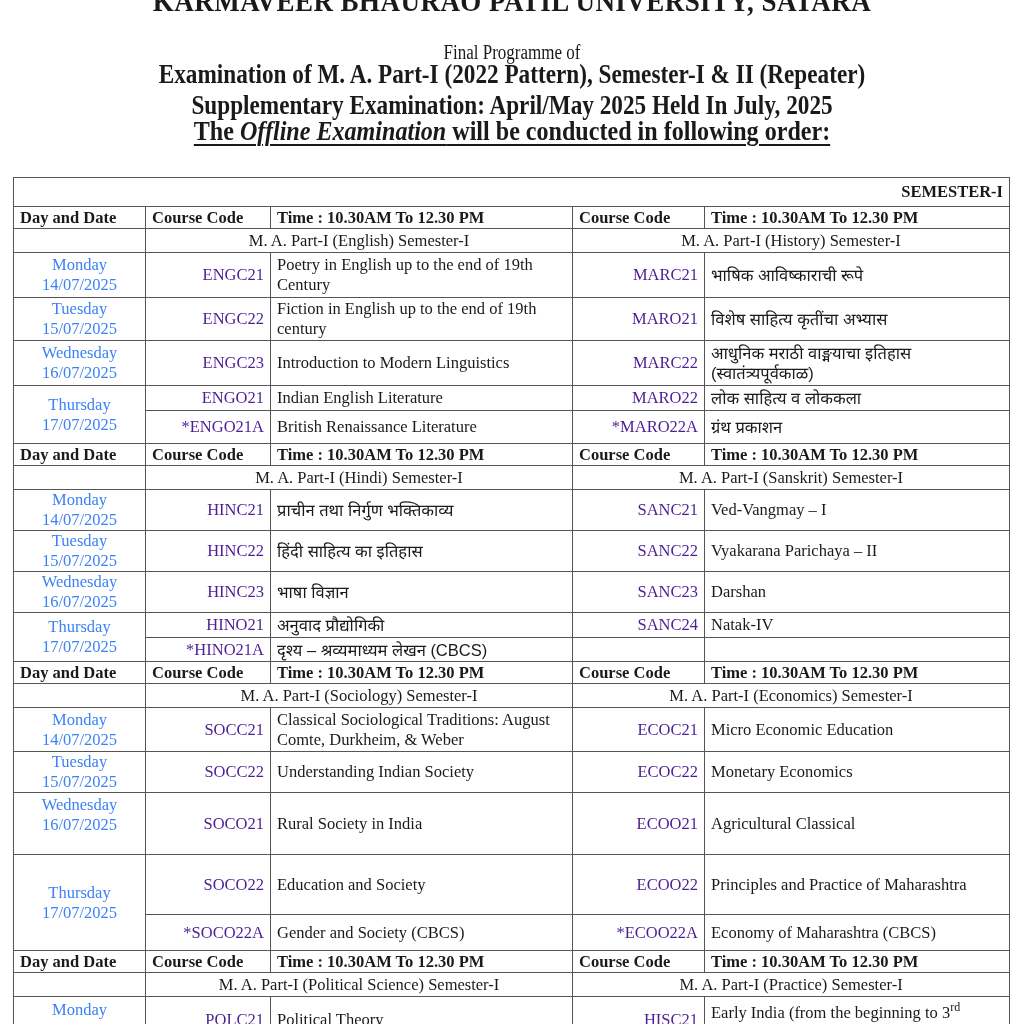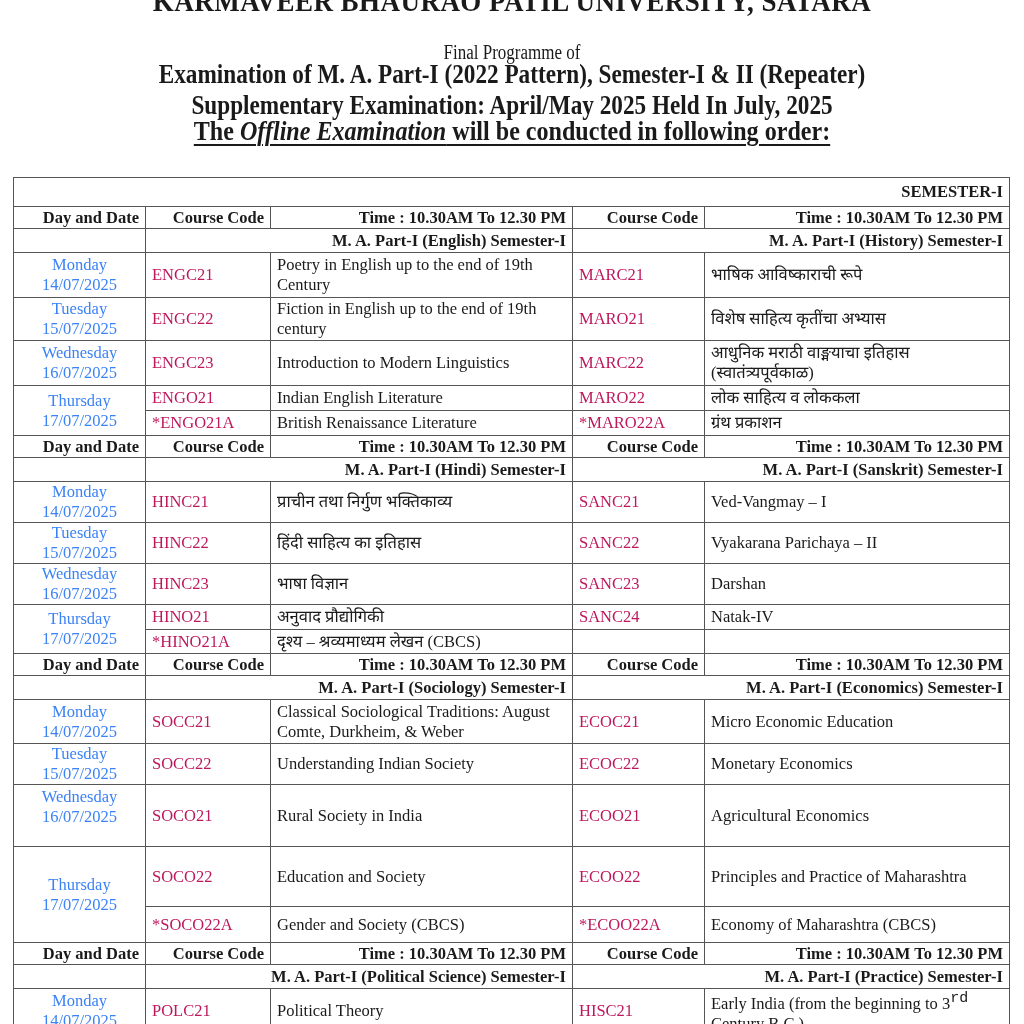--- a/index.html
+++ b/index.html
@@ -12,26 +12,26 @@
   .l2 { top: 88px; font-size: 27px; font-weight: bold; transform: scaleX(0.86); line-height: 34px; }
   .l3 { top: 113px; font-size: 28px; font-weight: bold; transform: scaleX(0.86); line-height: 36px; }
   .l3 .u { text-decoration: underline; text-decoration-thickness: 2px; text-underline-offset: 4px; }
   .l3 i { font-style: italic; }
 
   table.sched { position: absolute; left: 13px; top: 177px; width: 996px;
                 border-collapse: collapse; table-layout: fixed; }
   table.sched td { border: 1px solid #555; padding: 0 6px; font-size: 16.5px; line-height: 20px;
                    vertical-align: middle; overflow: hidden; }
   .semtitle { font-size: 21px; font-weight: bold; text-align: right; height: 28px; }
-  .colh td { font-weight: bold; font-size: 16.5px; text-align: right; height: 21px; }
-  .subj td { font-weight: bold; font-size: 18px; text-align: right; height: 23px; }
+  .colh td { font-weight: bold; font-size: 16.5px; text-align: left; height: 21px; }
+  .subj td { font-weight: normal; font-size: 18px; text-align: center; height: 23px; }
   .day { text-align: center; font-size: 15.5px; line-height: 19px; color: #3b82f6; }
-  .code { text-align: left; color: #be185d; }
-  .deva { font-family: Liberation Serif, serif; font-size: 13.5px; margin-left: 20px; }
-  sup { font-size: 15px; font-family: Liberation Mono, monospace; }
+  .code { text-align: right; color: #4c1d95; }
+  .deva { font-family: Liberation Sans, sans-serif; font-size: 13.5px; margin-left: 20px; }
+  sup { font-size: 12px; }
 </style>
 </head>
 <body>
 
 <div class="hdr uni">KARMAVEER BHAURAO PATIL UNIVERSITY, SATARA</div>
 <div class="hdr final">Final Programme of</div>
 <div class="hdr l1">Examination of M. A. Part-I (2022 Pattern), Semester-I &amp; II (Repeater)</div>
 <div class="hdr l2">Supplementary Examination: April/May 2025 Held In July, 2025</div>
 <div class="hdr l3">
   <span class="u"><span>The </span><i>Offline Examination</i><span> will be conducted in following order:</span></span>
@@ -83,21 +83,21 @@
     <td class="code">MARC22</td>
     <td class="deva">आधुनिक मराठी वाङ्मयाचा इतिहास (स्वातंत्र्यपूर्वकाळ)</td>
   </tr>
   <tr style="height:25px">
     <td class="day" rowspan="2"><span>Thursday</span><br><span>17/07/2025</span></td>
     <td class="code">ENGO21</td>
     <td>Indian English Literature</td>
     <td class="code">MARO22</td>
     <td class="deva">लोक साहित्य व लोककला</td>
   </tr>
-  <tr style="height:25px">
+  <tr style="height:33px">
     <td class="code">*ENGO21A</td>
     <td>British Renaissance Literature</td>
     <td class="code">*MARO22A</td>
     <td class="deva">ग्रंथ प्रकाशन</td>
   </tr>
 
   <tr class="colh">
     <td>Day and Date</td>
     <td>Course Code</td>
     <td>Time : 10.30AM To 12.30 PM</td>
@@ -168,21 +168,21 @@
     <td class="code">SOCC22</td>
     <td>Understanding Indian Society</td>
     <td class="code">ECOC22</td>
     <td>Monetary Economics</td>
   </tr>
   <tr style="height:62px">
     <td class="day" style="vertical-align:top; padding-top:2px"><span>Wednesday</span><br><span>16/07/2025</span></td>
     <td class="code">SOCO21</td>
     <td>Rural Society in India</td>
     <td class="code">ECOO21</td>
-    <td>Agricultural Economics</td>
+    <td>Agricultural Classical</td>
   </tr>
   <tr style="height:60px">
     <td class="day" rowspan="2"><span>Thursday</span><br><span>17/07/2025</span></td>
     <td class="code">SOCO22</td>
     <td>Education and Society</td>
     <td class="code">ECOO22</td>
     <td>Principles and Practice of Maharashtra</td>
   </tr>
   <tr style="height:36px">
     <td class="code">*SOCO22A</td>

